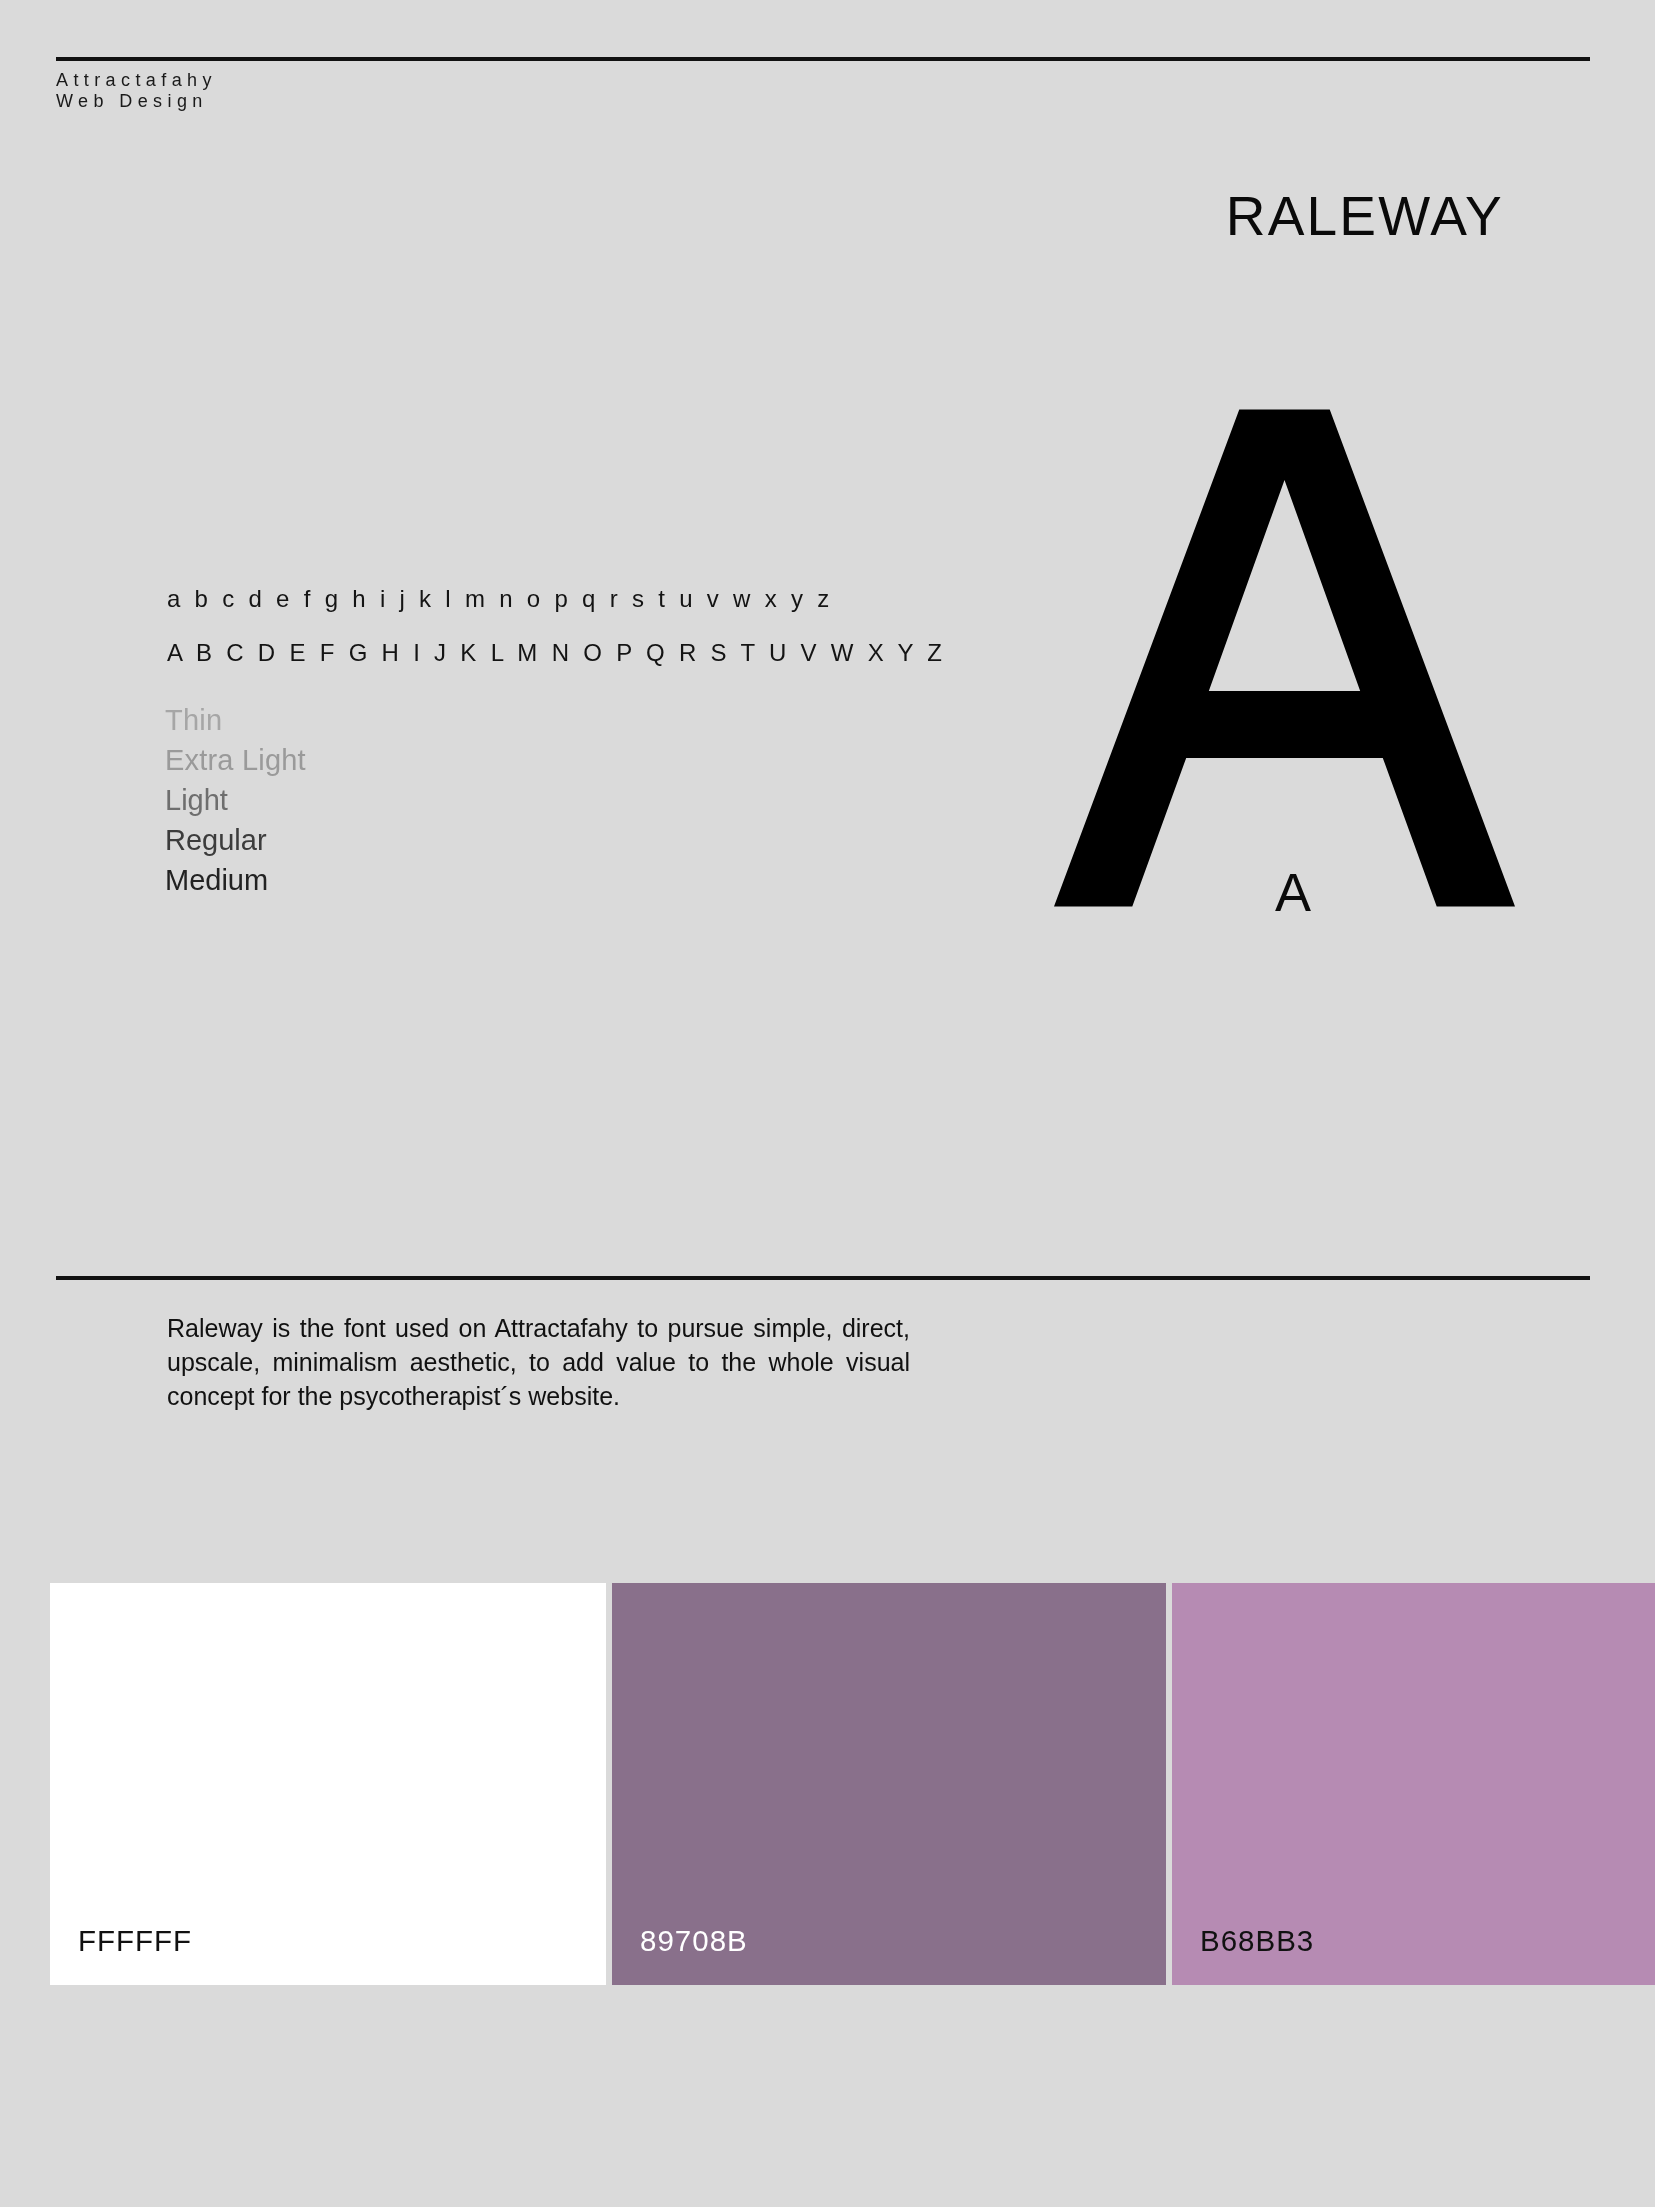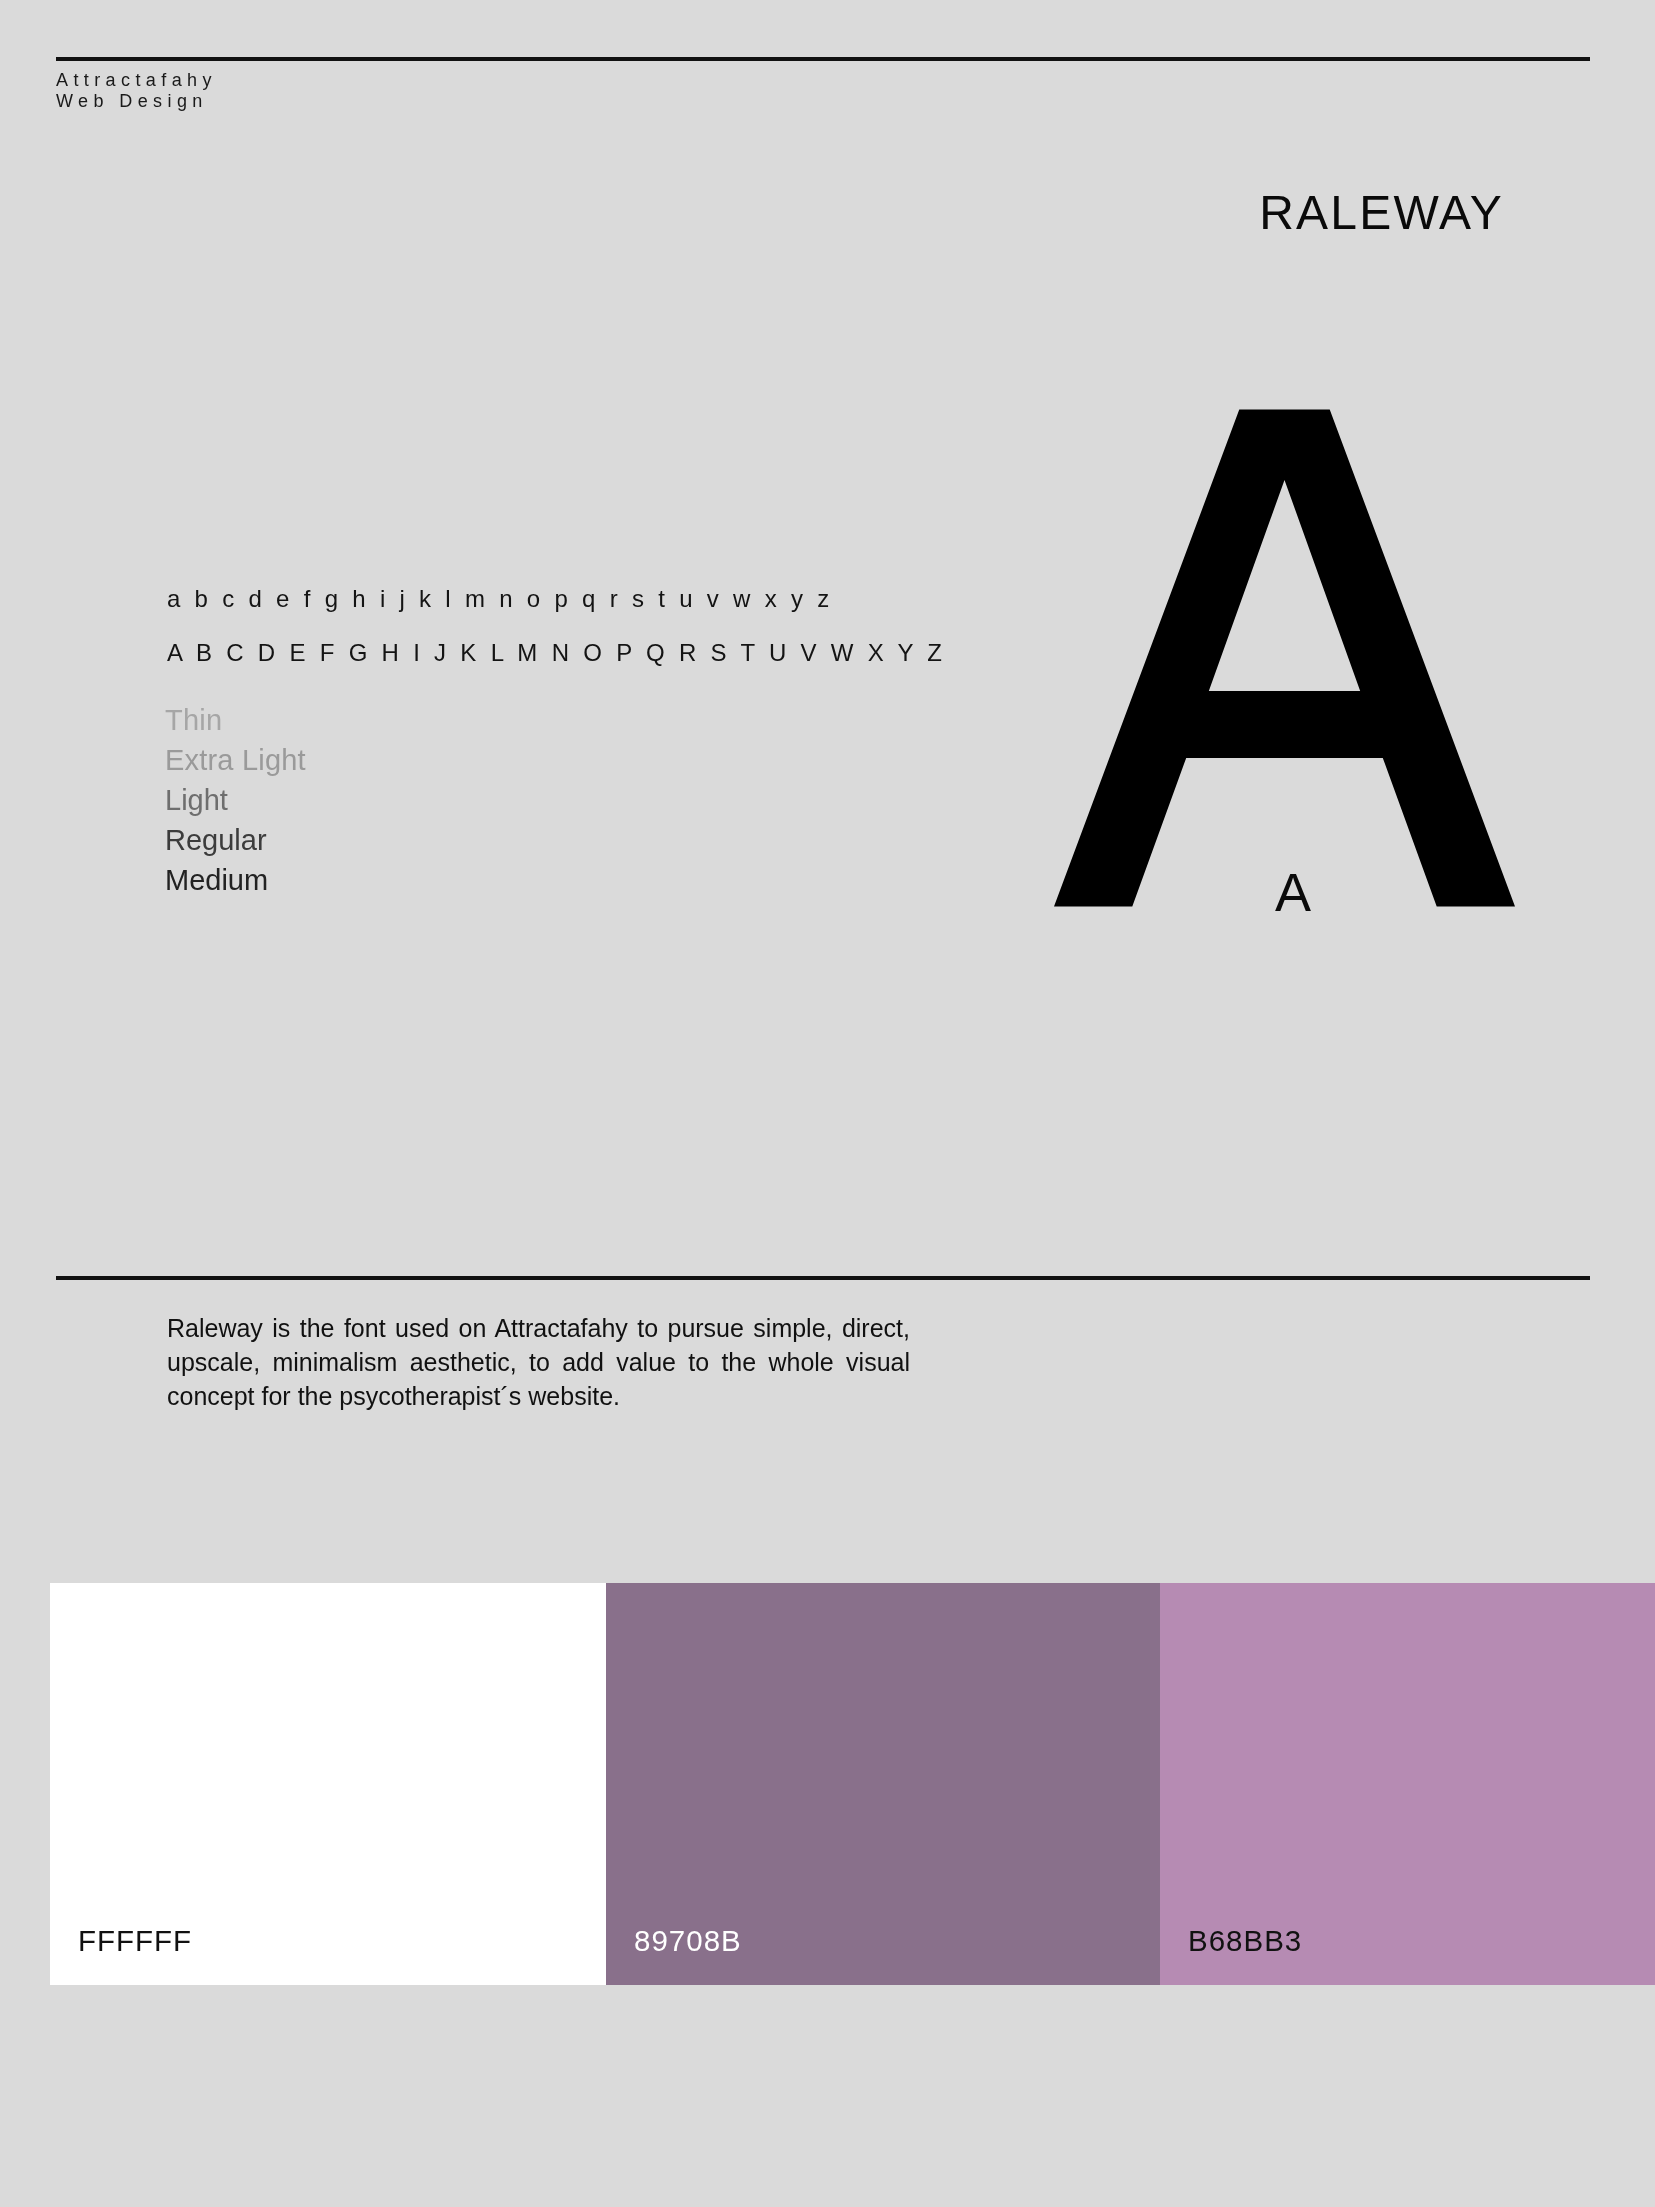--- a/index.html
+++ b/index.html
@@ -41,21 +41,21 @@
     letter-spacing: 5.4px;
     font-weight: 400;
     color: #1a1a1a;
   }
 
   
   .font-title {
     position: absolute;
     right: 152px;
     top: 189px;
-    font-size: 48px;
+    font-size: 55px;
     font-weight: 400;
     letter-spacing: 2.2px;
     color: #0a0a0a;
     line-height: 1;
   }
 
   
   .specimen {
     position: absolute;
     left: 1054px;
@@ -143,20 +143,21 @@
   }
 
   
   .palette {
     position: absolute;
     left: 50px;
     top: 1583px;
     width: 1606px;
     height: 402px;
     display: flex;
+    gap: 6px;
   }
   .swatch {
     position: relative;
     height: 100%;
     box-sizing: border-box;
   }
   .swatch-0 { width: 556px; }
   .swatch-1 { width: 554px; }
   .swatch-2 { flex: 1 1 auto; }
   .swatch-label {

